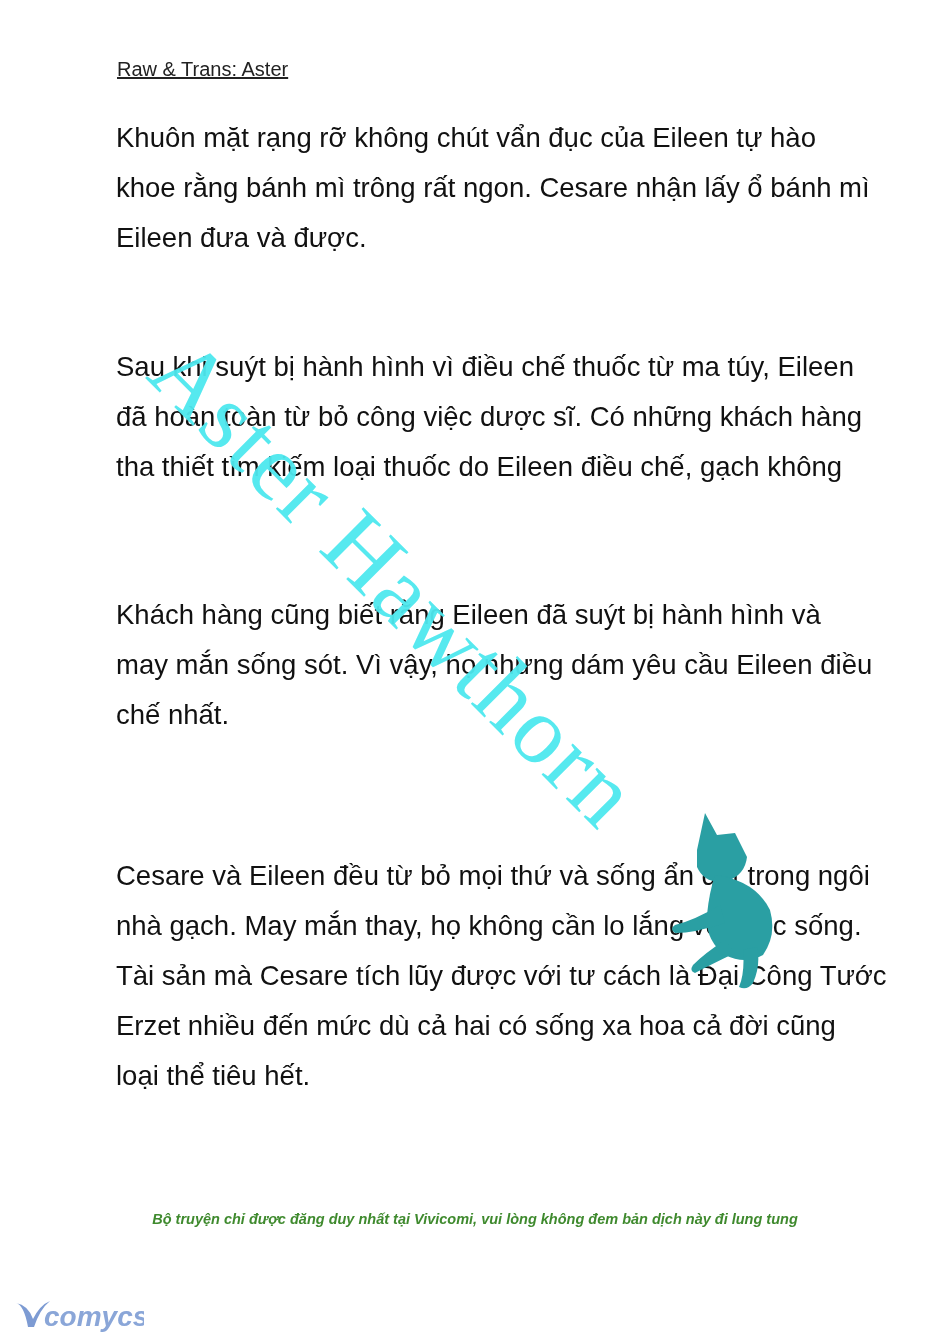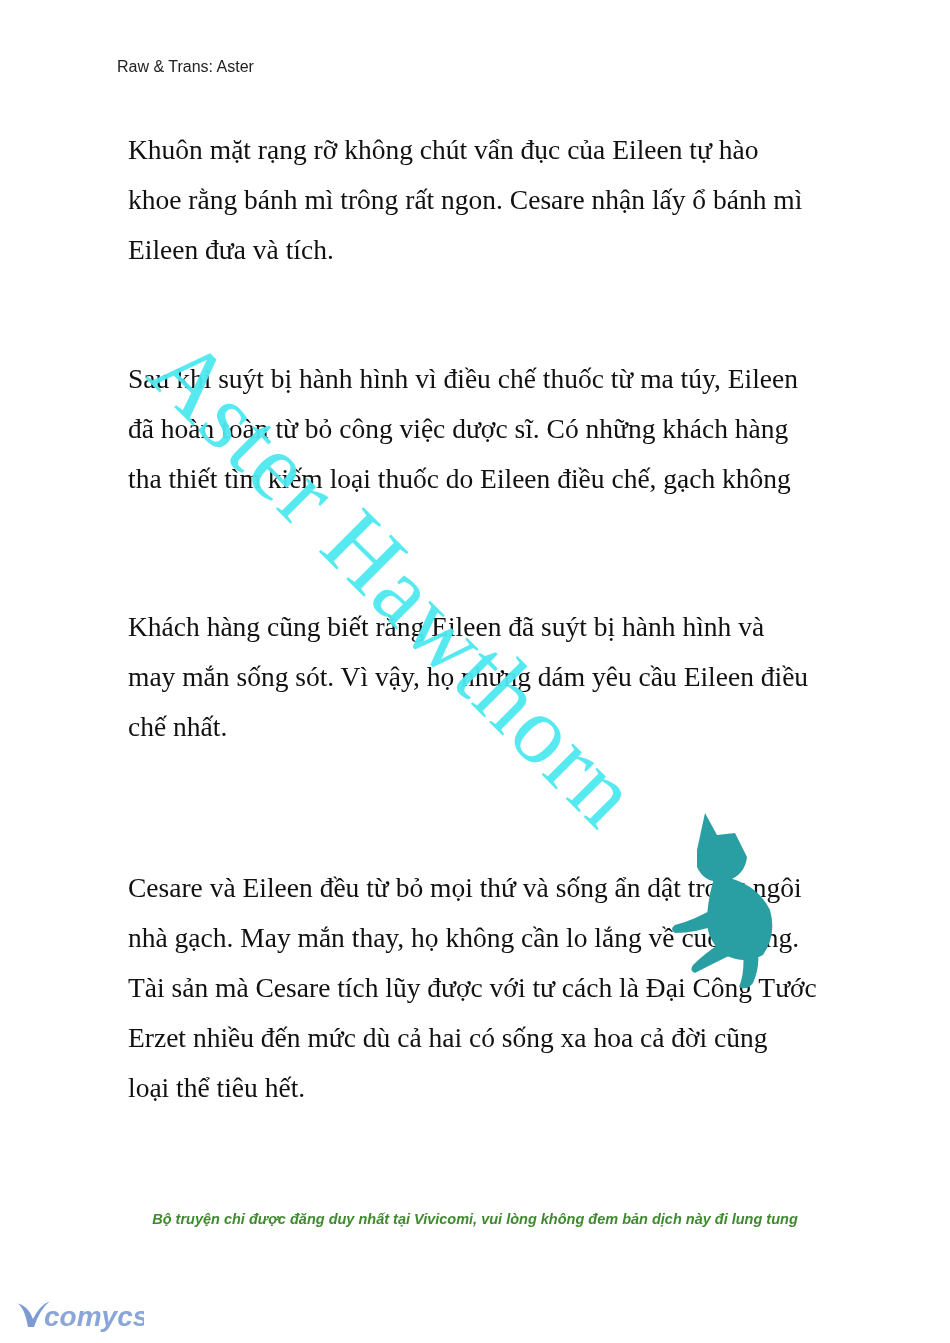--- a/index.html
+++ b/index.html
@@ -11,32 +11,33 @@
       width: 950px;
       height: 1343px;
       position: relative;
       overflow: hidden;
     }
     .header {
       position: absolute;
       left: 117px;
       top: 58px;
       font-family: "Liberation Sans", sans-serif;
-      font-size: 16px;
+      font-size: 20px;
       color: #222;
+      text-decoration: underline;
     }
     .para {
       position: absolute;
       left: 116px;
       width: 740px;
-      font-family: Liberation Serif, serif;
+      font-family: Liberation Sans, sans-serif;
       font-size: 27.5px;
       line-height: 50px;
       color: #111;
-      margin: 12px;
+      margin: 0;
       z-index: 1;
     }
     .para .line { display: block; white-space: nowrap; }
     .watermark {
       position: absolute;
       left: 395px;
       top: 582px;
       transform: translate(-50%, -50%) rotate(45deg);
       font-family: "Liberation Serif", serif;
       font-size: 96px;
@@ -84,21 +85,21 @@
     }
   </style>
 </head>
 <body>
 
 <div class="header">Raw &amp; Trans: Aster</div>
 
 <div class="para" style="top:113px">
   <span class="line">Khuôn mặt rạng rỡ không chút vẩn đục của Eileen tự hào</span>
   <span class="line">khoe rằng bánh mì trông rất ngon. Cesare nhận lấy ổ bánh mì</span>
-  <span class="line">Eileen đưa và tích.</span>
+  <span class="line">Eileen đưa và được.</span>
 </div>
 
 <div class="para" style="top:342px">
   <span class="line">Sau khi suýt bị hành hình vì điều chế thuốc từ ma túy, Eileen</span>
   <span class="line">đã hoàn toàn từ bỏ công việc dược sĩ. Có những khách hàng</span>
   <span class="line">tha thiết tìm kiếm loại thuốc do Eileen điều chế, gạch không</span>
 </div>
 
 <div class="para" style="top:590px">
   <span class="line">Khách hàng cũng biết rằng Eileen đã suýt bị hành hình và</span>

